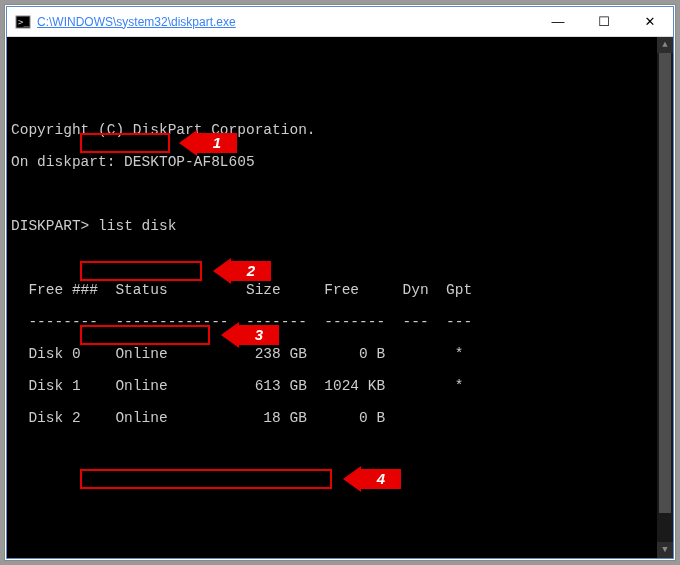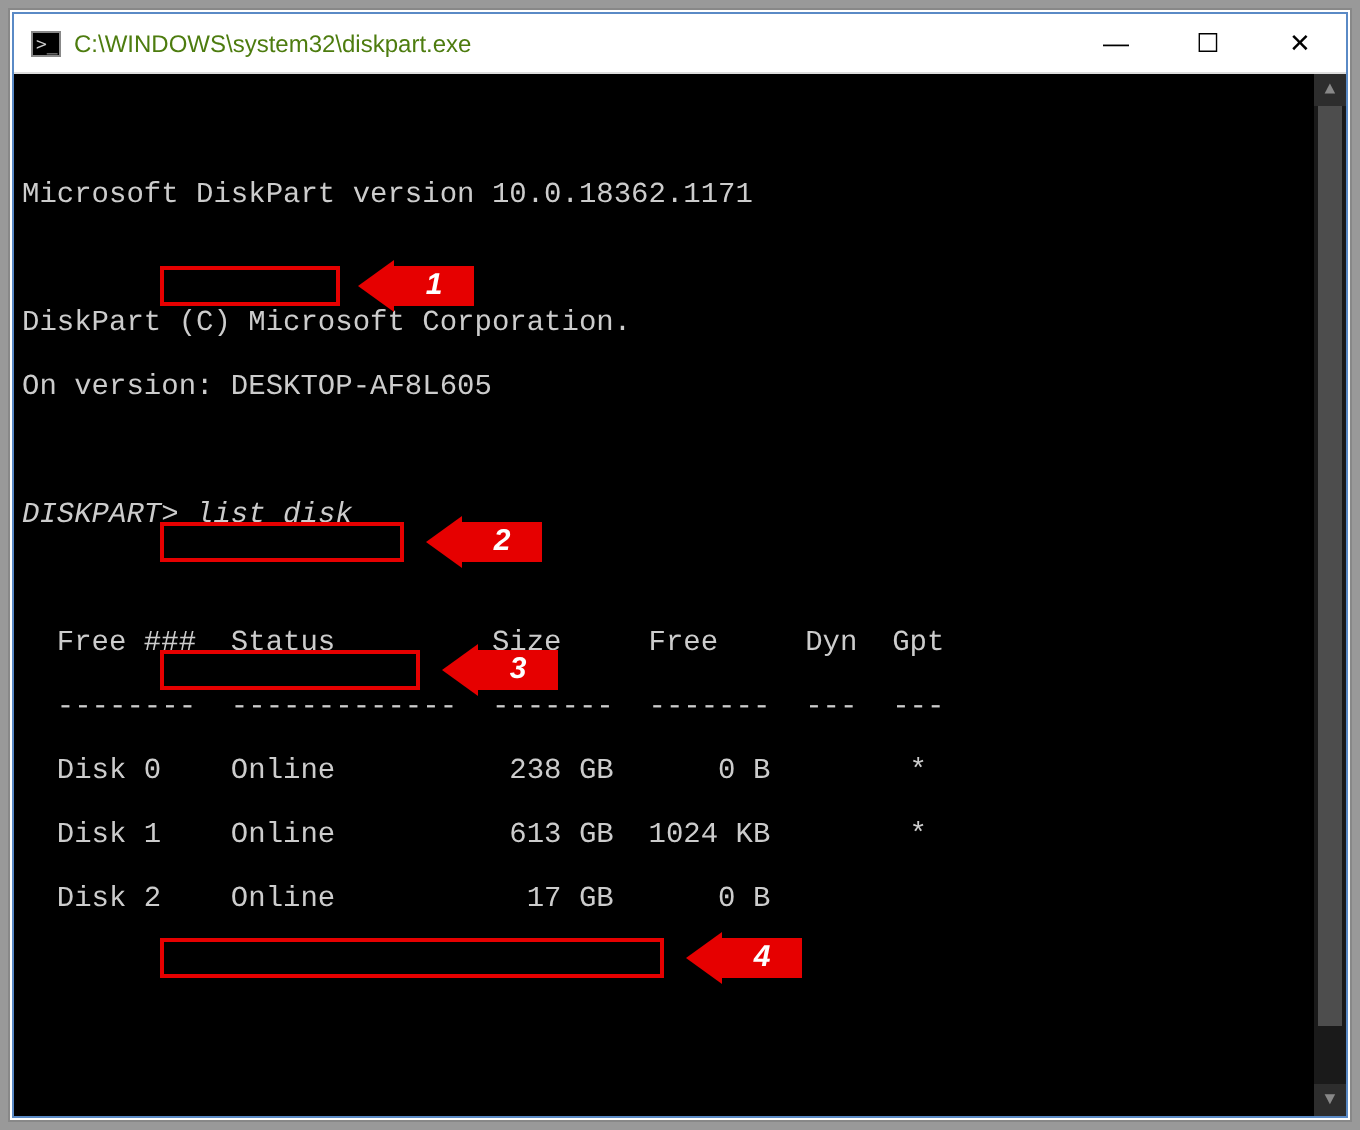--- a/index.html
+++ b/index.html
@@ -29,22 +29,23 @@
     display: flex; align-items: center;
     border-bottom: 1px solid #ddd;
   }
   .title-icon {
     width: 16px; height: 16px;
     margin: 0 6px 0 8px;
     display: inline-flex; align-items: center; justify-content: center;
   }
   .title-text {
     font-size: 12px;
-    color: #4d7c0f;
+    color: #3b82f6;
     flex: 0 0 auto;
+    text-decoration: underline;
   }
   .title-spacer { flex: 1; }
   .win-btn {
     width: 46px; height: 30px;
     display: flex; align-items: center; justify-content: center;
     color: #000;
     font-size: 13px;
   }
   .terminal {
     flex: 1;
@@ -52,21 +53,21 @@
     color: #ccc;
     font-family: "NSimSun","SimSun","Consolas","Courier New",monospace;
     font-size: 14.5px;
     line-height: 16px;
     padding: 5px 2px 2px 4px;
     white-space: pre;
     overflow: hidden;
     position: relative;
   }
   .line { display: block; height: 16px; }
-  .prompt-row { position: relative; font-style: italic; }
+  .prompt-row { position: relative; }
   .red-box {
     position: absolute;
     border: 2px solid #e60000;
     pointer-events: none;
   }
   .callout {
     position: absolute;
     display: flex; align-items: center;
     pointer-events: none;
   }
@@ -125,32 +126,31 @@
     <div class="win-btn">
           <span>☐</span>
         </div>
     <div class="win-btn close">
           <span>✕</span>
         </div>
   </div>
 
   <div class="terminal">
 <span class="line"></span>
-<span class="line">Microsoft DiskPart version 10.0.18362.1171</span>
 <span class="line"></span>
-<span class="line">DiskPart (C) Microsoft Corporation.</span>
-<span class="line">On version: DESKTOP-AF8L605</span>
+<span class="line">Copyright (C) DiskPart Corporation.</span>
+<span class="line">On diskpart: DESKTOP-AF8L605</span>
 <span class="line"></span>
 <span class="line prompt-row"><span>DISKPART&gt;</span> <span>list disk</span></span>
 <span class="line"></span>
 <span class="line">  Free ###  Status         Size     Free     Dyn  Gpt</span>
 <span class="line">  --------  -------------  -------  -------  ---  ---</span>
 <span class="line">  Disk 0    Online          238 GB      0 B        *</span>
 <span class="line">  Disk 1    Online          613 GB  1024 KB        *</span>
-<span class="line">  Disk 2    Online           17 GB      0 B</span>
+<span class="line">  Disk 2    Online           18 GB      0 B</span>
 <span class="line"></span>
 <span class="line"></span>
 
 
 
 
 
 
 
 

